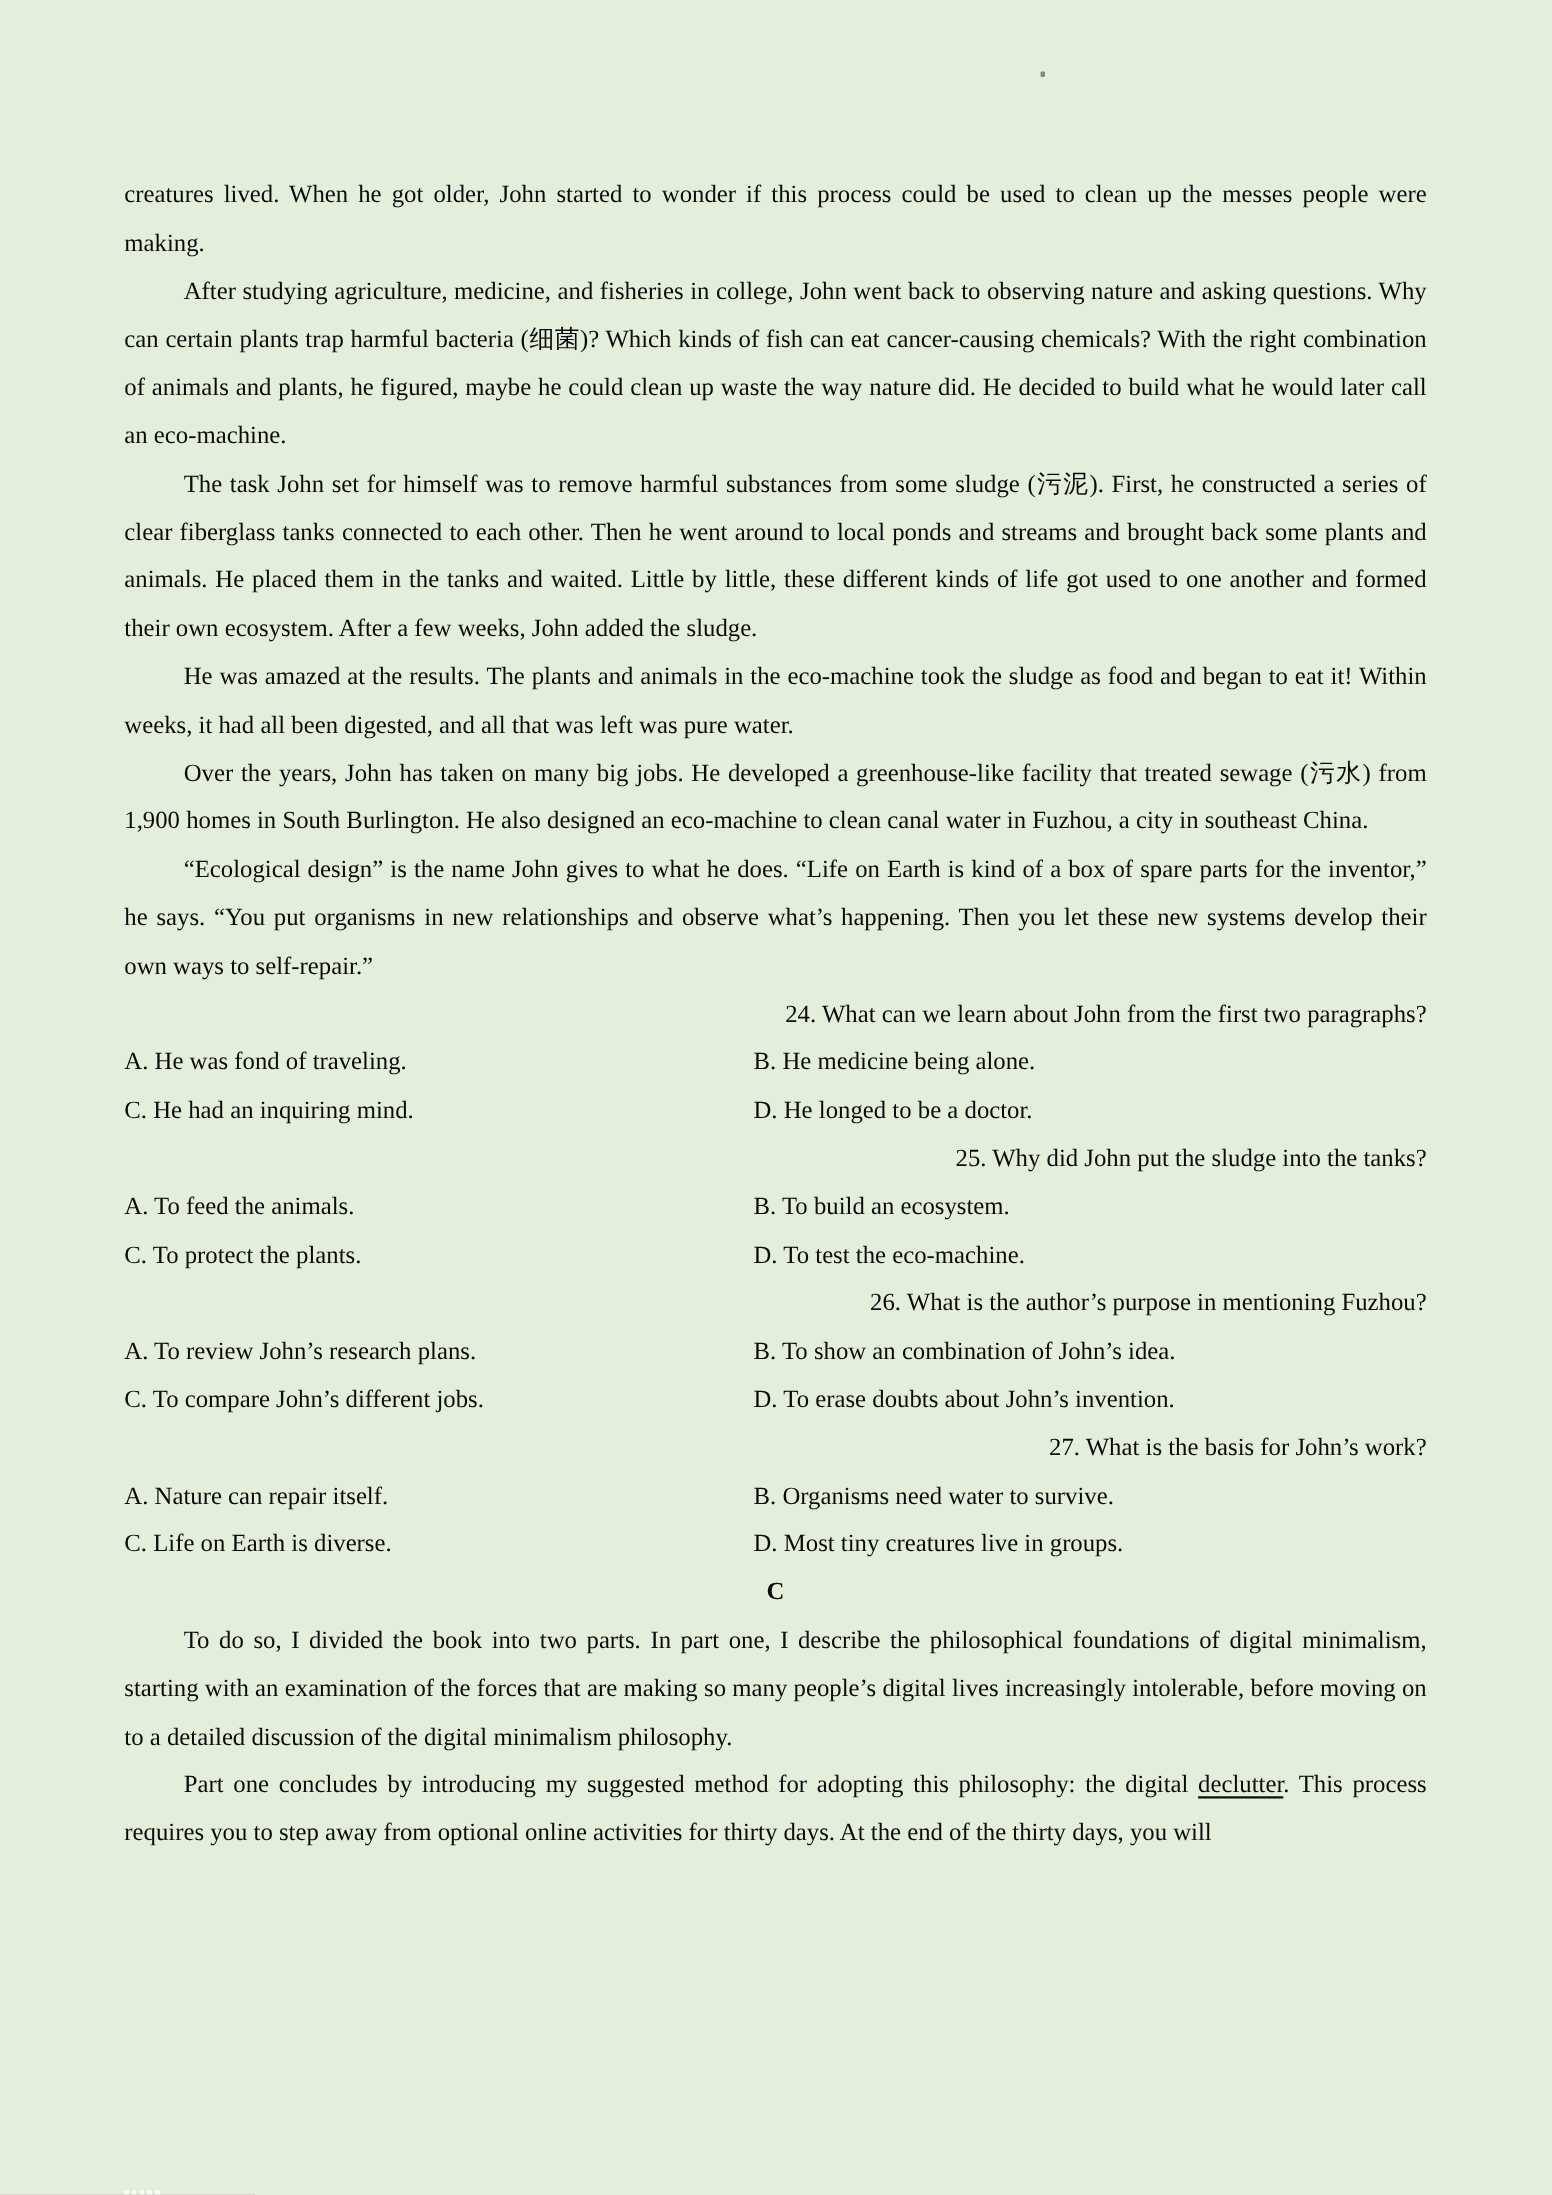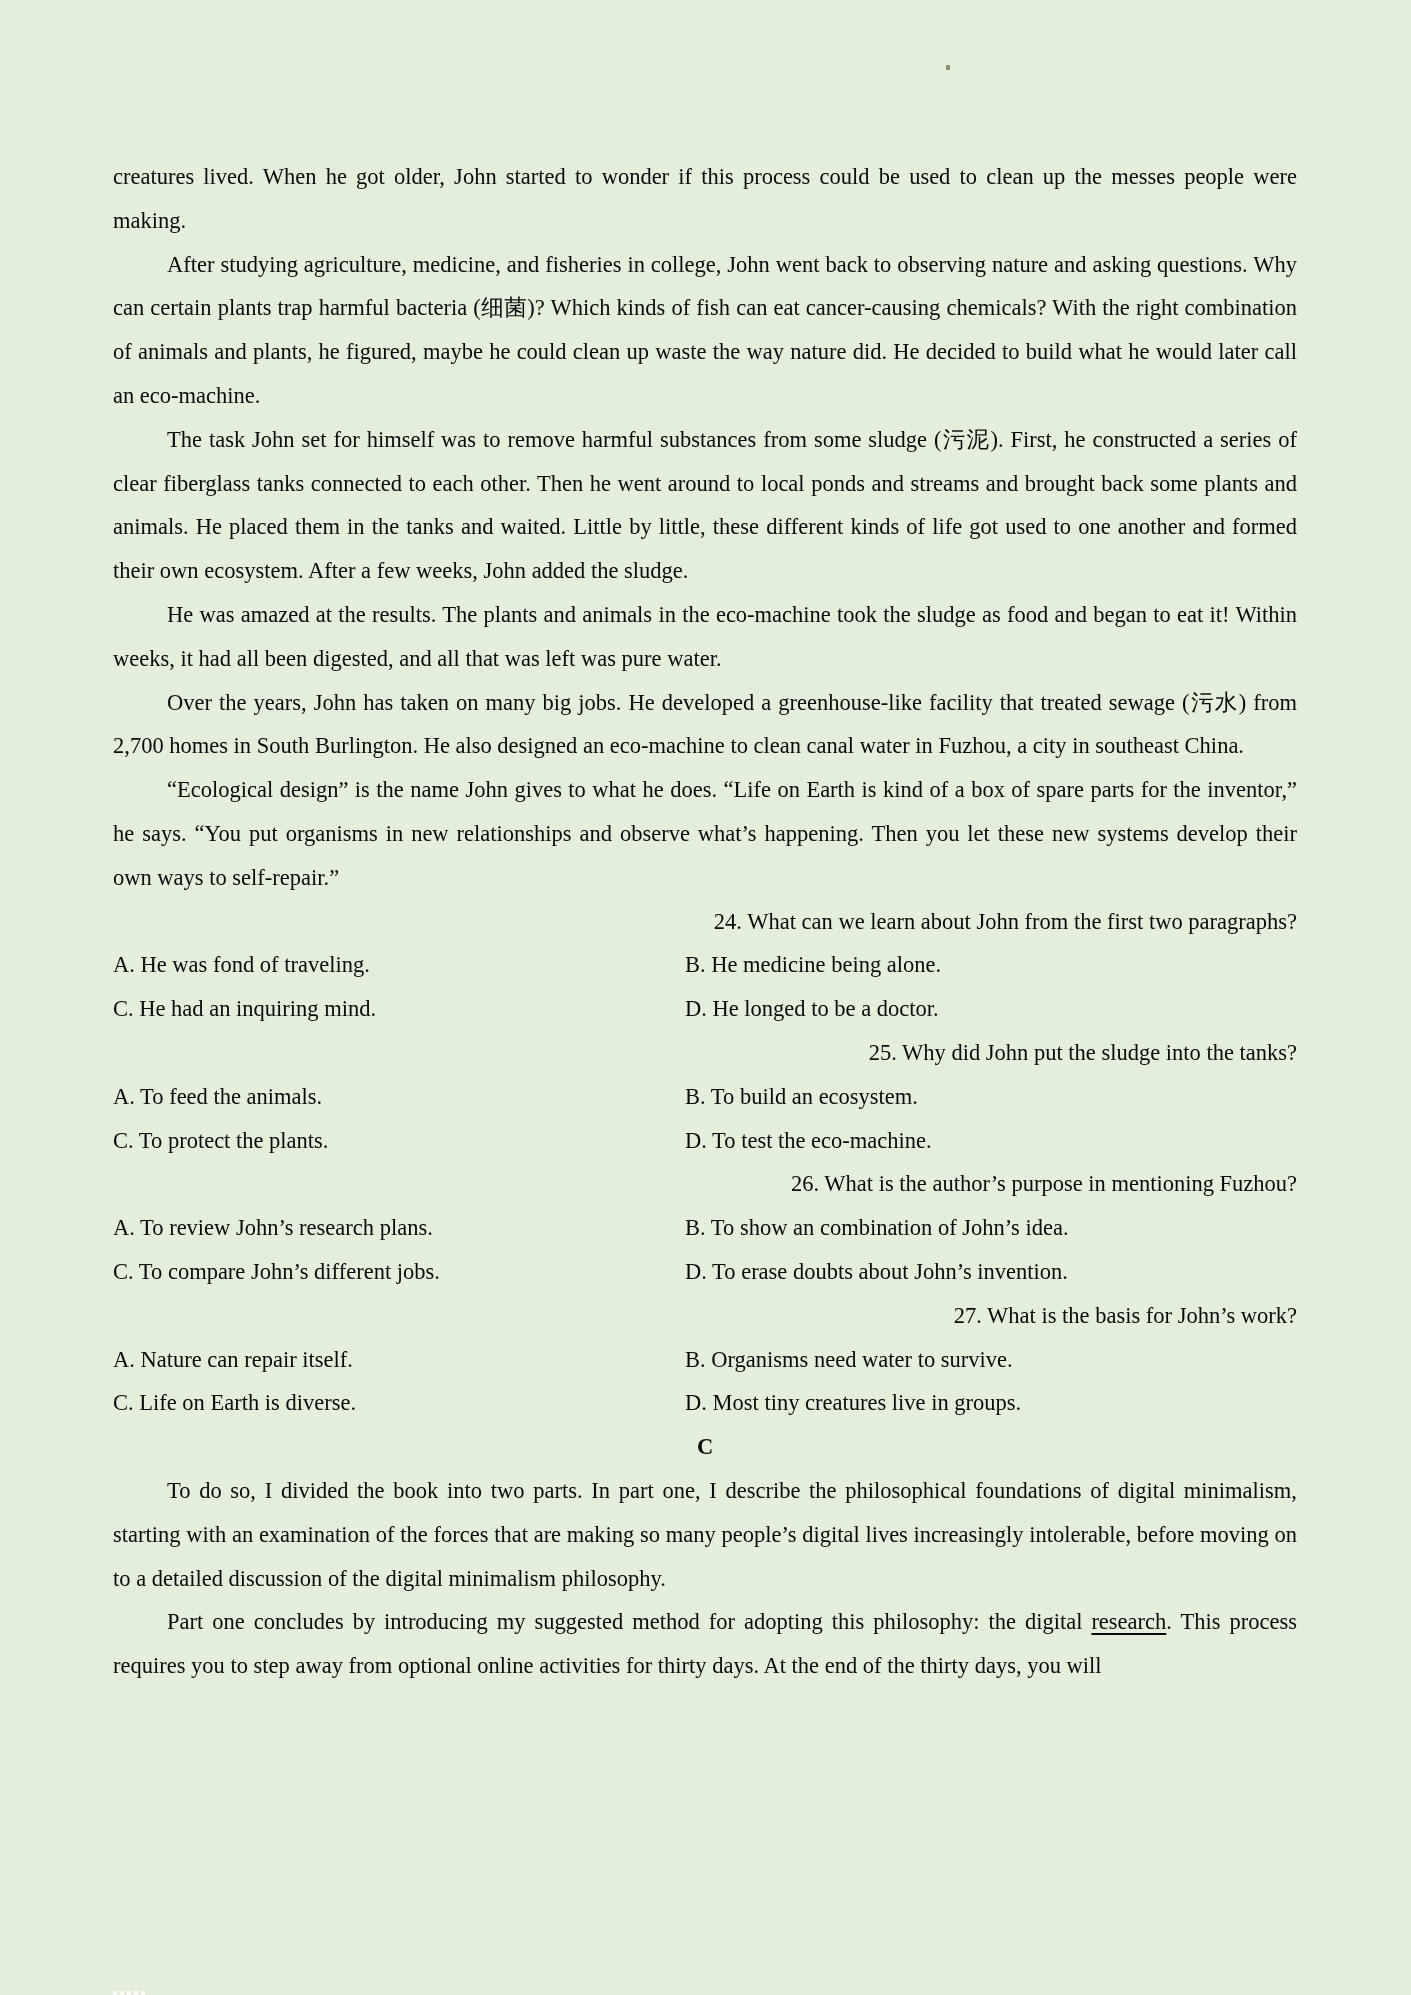--- a/index.html
+++ b/index.html
@@ -58,21 +58,21 @@
 
 <div class="page" style="background: rgb(227, 238, 219); color: rgb(11, 11, 11);">
   <span class="stray-dot" style="background: rgb(139, 139, 118);"></span>
 
   <div class="content">
     <div id="passage-b">
         <div class="para"><span>creatures lived. When he got older, John started to wonder if this process could be used to clean up the messes people were making.</span></div>
         <div class="para indent"><span>After studying agriculture, medicine, and fisheries in college, John went back to observing nature and asking questions. Why can certain plants trap harmful bacteria (细菌)? Which kinds of fish can eat cancer-causing chemicals? With the right combination of animals and plants, he figured, maybe he could clean up waste the way nature did. He decided to build what he would later call an eco-machine.</span></div>
         <div class="para indent"><span>The task John set for himself was to remove harmful substances from some sludge (污泥). First, he constructed a series of clear fiberglass tanks connected to each other. Then he went around to local ponds and streams and brought back some plants and animals. He placed them in the tanks and waited. Little by little, these different kinds of life got used to one another and formed their own ecosystem. After a few weeks, John added the sludge.</span></div>
         <div class="para indent"><span>He was amazed at the results. The plants and animals in the eco-machine took the sludge as food and began to eat it! Within weeks, it had all been digested, and all that was left was pure water.</span></div>
-        <div class="para indent"><span>Over the years, John has taken on many big jobs. He developed a greenhouse-like facility that treated sewage (污水) from 2,700 homes in South Burlington. He also designed an eco-machine to clean canal water in Fuzhou, a city in southeast China.</span></div>
+        <div class="para indent"><span>Over the years, John has taken on many big jobs. He developed a greenhouse-like facility that treated sewage (污水) from 1,900 homes in South Burlington. He also designed an eco-machine to clean canal water in Fuzhou, a city in southeast China.</span></div>
         <div class="para indent"><span>“Ecological design” is the name John gives to what he does. “Life on Earth is kind of a box of spare parts for the inventor,” he says. “You put organisms in new relationships and observe what’s happening. Then you let these new systems develop their own ways to self-repair.”</span></div>
       </div>
     <div id="questions-block">
         <div class="q-stem">24. What can we learn about John from the first two paragraphs?</div>
         <div class="opt-row">
           <div class="opt-left">A. He was fond of traveling.</div>
           <div class="opt-right">B. He medicine being alone.</div>
         </div>
         <div class="opt-row">
           <div class="opt-left">C. He had an inquiring mind.</div>
@@ -102,18 +102,18 @@
           <div class="opt-right">B. Organisms need water to survive.</div>
         </div>
         <div class="opt-row">
           <div class="opt-left">C. Life on Earth is diverse.</div>
           <div class="opt-right">D. Most tiny creatures live in groups.</div>
         </div>
       </div>
     <div class="section-heading">C</div>
     <div id="passage-c">
         <div class="para indent"><span>To do so, I divided the book into two parts. In part one, I describe the philosophical foundations of digital minimalism, starting with an examination of the forces that are making so many people’s digital lives increasingly intolerable, before moving on to a detailed discussion of the digital minimalism philosophy.</span></div>
-        <div class="para indent"><span>Part one concludes by introducing my suggested method for adopting this philosophy: the digital </span><span class="underline">research</span><span>. This process requires you to step away from optional online activities for thirty days. At the end of the thirty days, you will</span></div>
+        <div class="para indent"><span>Part one concludes by introducing my suggested method for adopting this philosophy: the digital </span><span class="underline">declutter</span><span>. This process requires you to step away from optional online activities for thirty days. At the end of the thirty days, you will</span></div>
       </div>
   </div>
 
   <div class="bottom-mark"></div>
 </div>
 
 </body></html>

